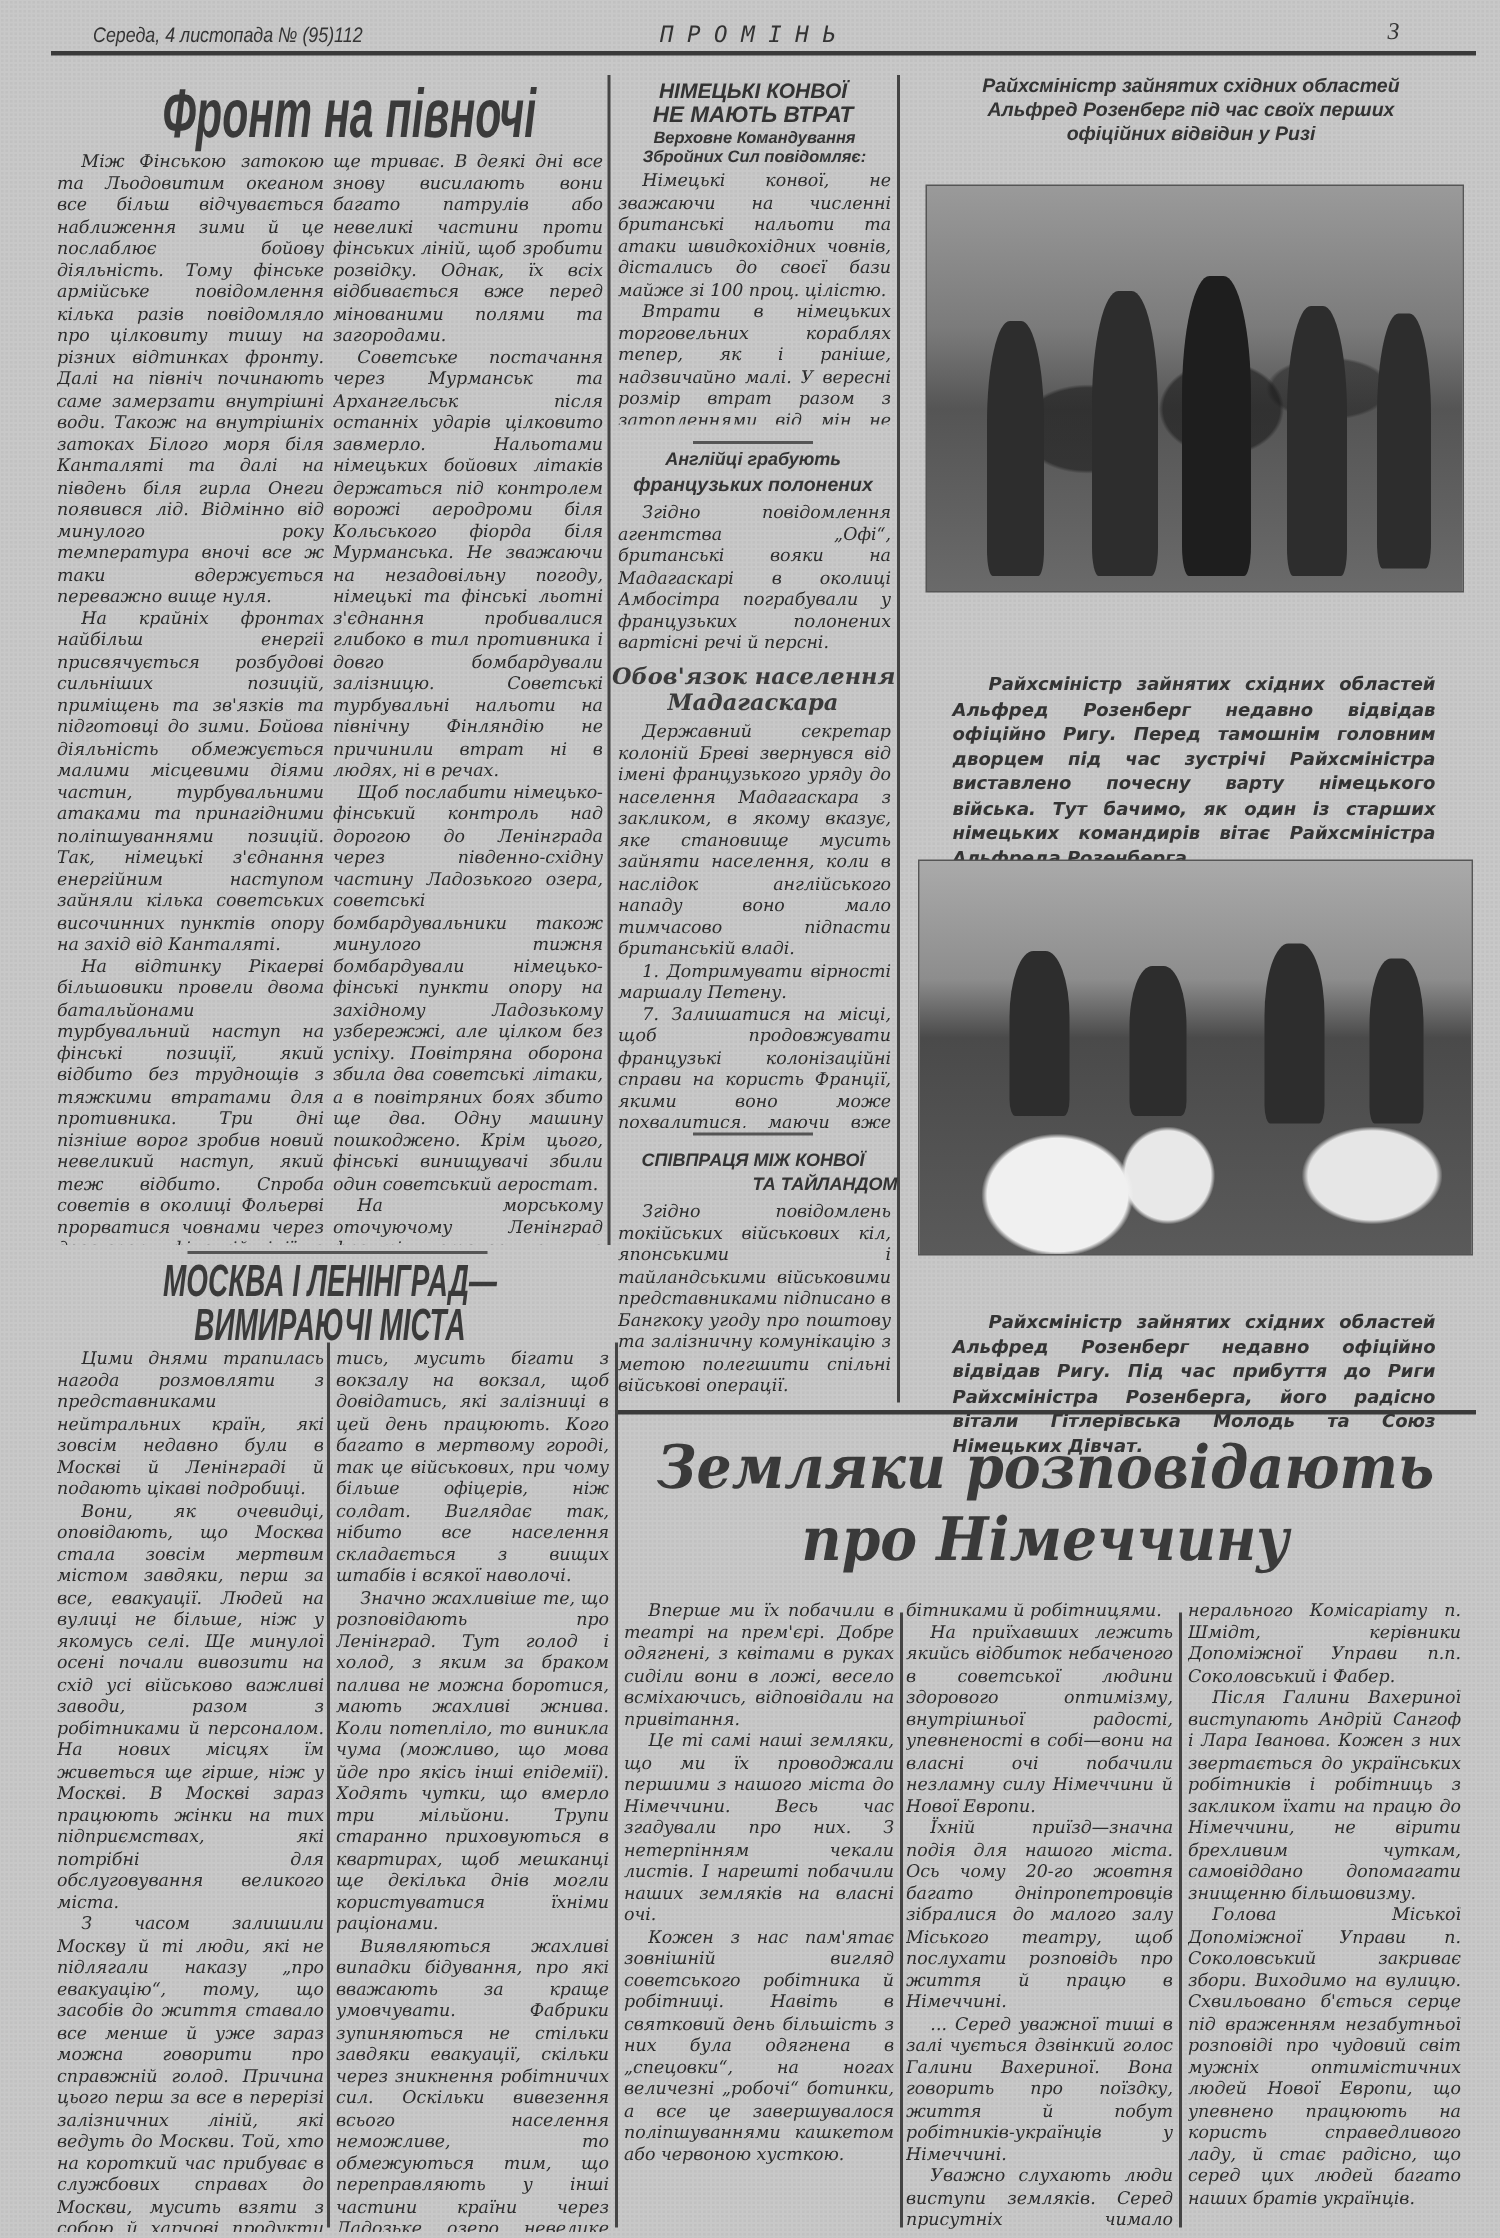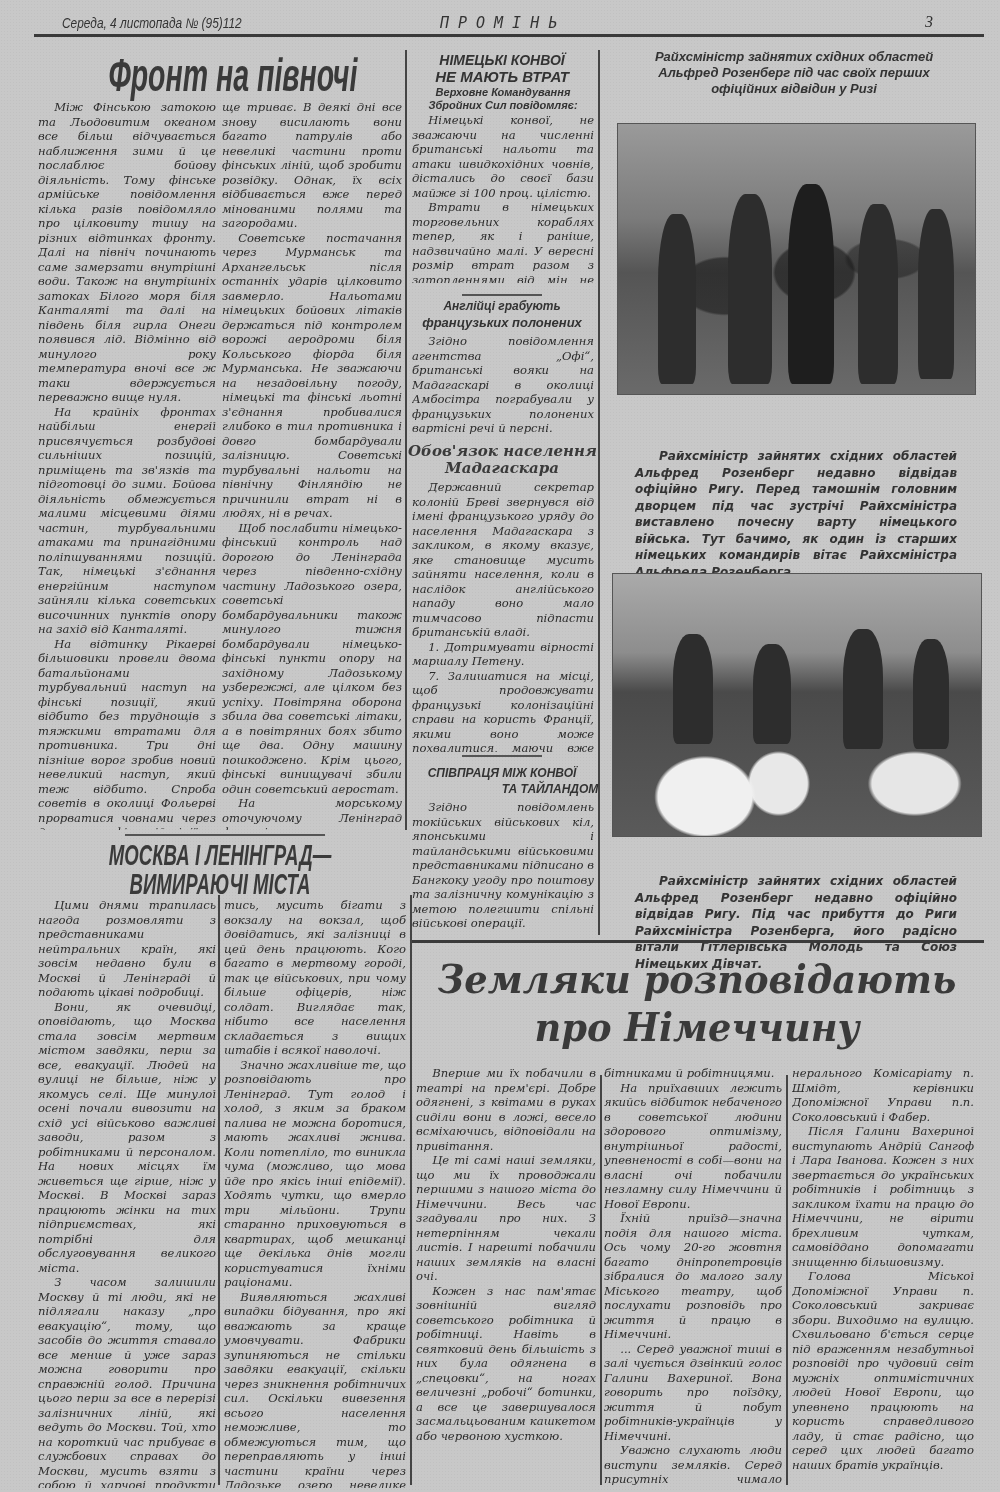--- a/index.html
+++ b/index.html
@@ -187,21 +187,21 @@
 
   <div class="abs rule" style="left:412px; top:940px; width:572px;"></div>
 
   <section>
     <div class="abs hl-serif" style="left:412px; top:958px; width:570px; font-size:40px; transform:scaleX(0.92);">Земляки розповідають</div>
     <div class="abs hl-serif" style="left:412px; top:1006px; width:570px; font-size:40px; transform:scaleX(0.92);">про Німеччину</div>
 
     <div class="col" style="left:416px; top:1066px; width:180px; height:420px;">
       <p>Вперше ми їх побачили в театрі на прем'єрі. Добре одягнені, з квітами в руках сиділи вони в ложі, весело всміхаючись, відповідали на привітання.</p>
       <p>Це ті самі наші земляки, що ми їх проводжали першими з нашого міста до Німеччини. Весь час згадували про них. З нетерпінням чекали листів. І нарешті побачили наших земляків на власні очі.</p>
-      <p>Кожен з нас пам'ятає зовнішній вигляд советського робітника й робітниці. Навіть в святковий день більшість з них була одягнена в „спецовки“, на ногах величезні „робочі“ ботинки, а все це завершувалося засмальцьованим кашкетом або червоною хусткою.</p>
+      <p>Кожен з нас пам'ятає зовнішній вигляд советського робітника й робітниці. Навіть в святковий день більшість з них була одягнена в „спецовки“, на ногах величезні „робочі“ ботинки, а все це завершувалося поліпшуваннями кашкетом або червоною хусткою.</p>
     </div>
     <div class="col" style="left:604px; top:1066px; width:178px; height:420px;">
       <p style="text-indent:0">бітниками й робітницями.</p>
       <p>На приїхавших лежить якийсь відбиток небаченого в советської людини здорового оптимізму, внутрішньої радості, упевненості в собі—вони на власні очі побачили незламну силу Німеччини й Нової Европи.</p>
       <p>Їхній приїзд—значна подія для нашого міста. Ось чому 20-го жовтня багато дніпропетровців зібралися до малого залу Міського театру, щоб послухати розповідь про життя й працю в Німеччині.</p>
       <p>... Серед уважної тиші в залі чується дзвінкий голос Галини Вахериної. Вона говорить про поїздку, життя й побут робітників-українців у Німеччині.</p>
       <p>Уважно слухають люди виступи земляків. Серед присутніх чимало офіційних осіб: керівник відділу політики й пропаганди Ге-</p>
     </div>
     <div class="col" style="left:792px; top:1066px; width:182px; height:420px;">
       <p style="text-indent:0">нерального Комісаріату п. Шмідт, керівники Допоміжної Управи п.п. Соколовський і Фабер.</p>

